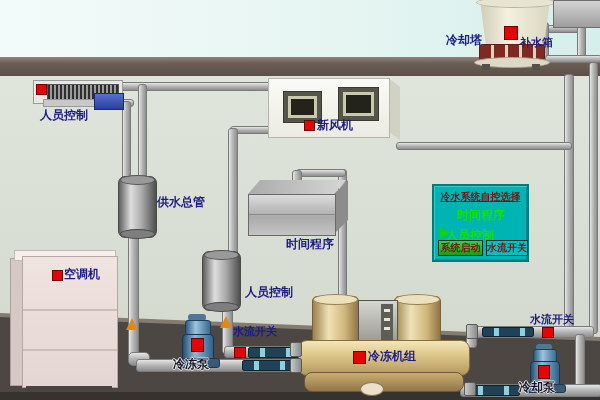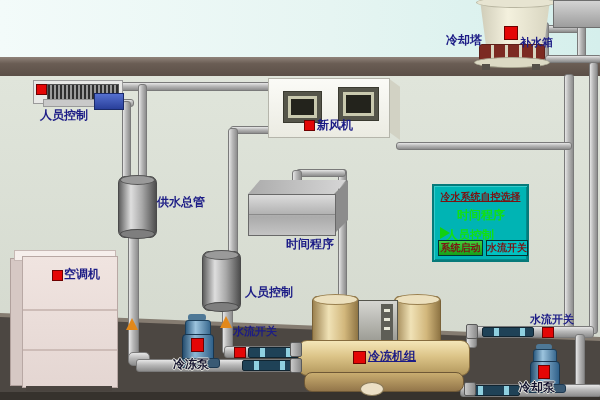--- a/index.html
+++ b/index.html
@@ -237,18 +237,18 @@
 
   <div class="lbl" style="left:446px;top:34px;font-family:Liberation Serif, serif;">冷却塔</div>
   <div class="lbl sm" style="left:520px;top:37px;">补水箱</div>
   <div class="lbl" style="left:40px;top:109px;">人员控制</div>
   <div class="lbl" style="left:317px;top:119px;">新风机</div>
   <div class="lbl" style="left:157px;top:196px;">供水总管</div>
   <div class="lbl" style="left:286px;top:238px;">时间程序</div>
   <div class="lbl" style="left:64px;top:268px;">空调机</div>
   <div class="lbl" style="left:245px;top:286px;">人员控制</div>
   <div class="lbl sm" style="left:233px;top:326px;">水流开关</div>
-  <div class="lbl" style="left:368px;top:350px;text-decoration:underline;">冷冻机组</div>
+  <div class="lbl" style="left:368px;top:350px;">冷冻机组</div>
   <div class="lbl halo" style="left:173px;top:358px;">冷冻泵</div>
   <div class="lbl sm" style="left:530px;top:314px;">水流开关</div>
   <div class="lbl halo" style="left:519px;top:381px;">冷却泵</div>
 
 </div>
 
 </body></html>

